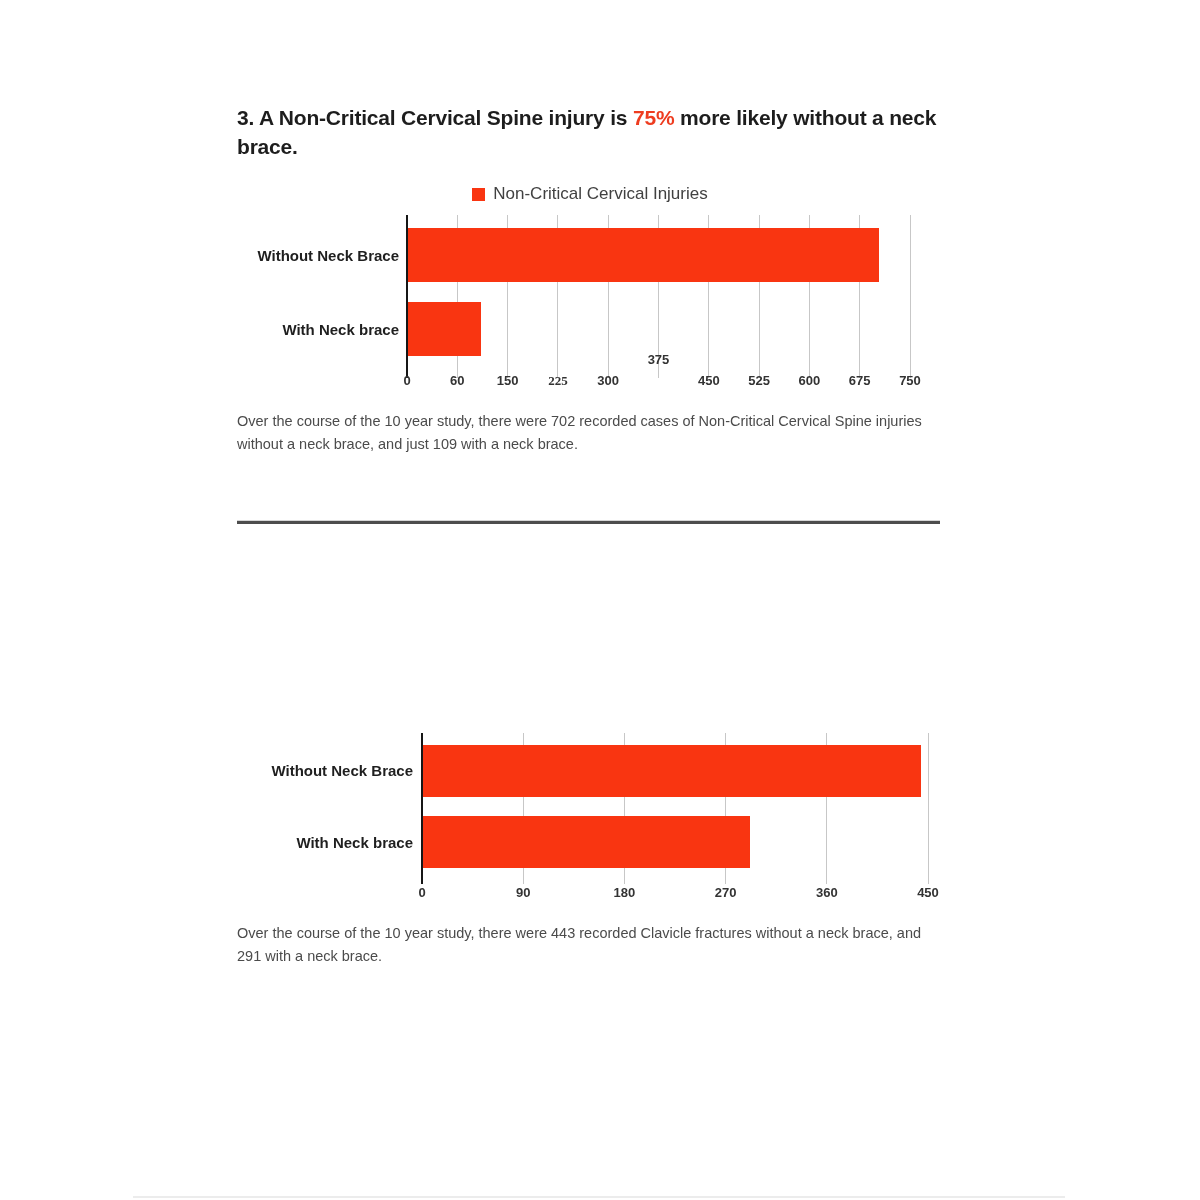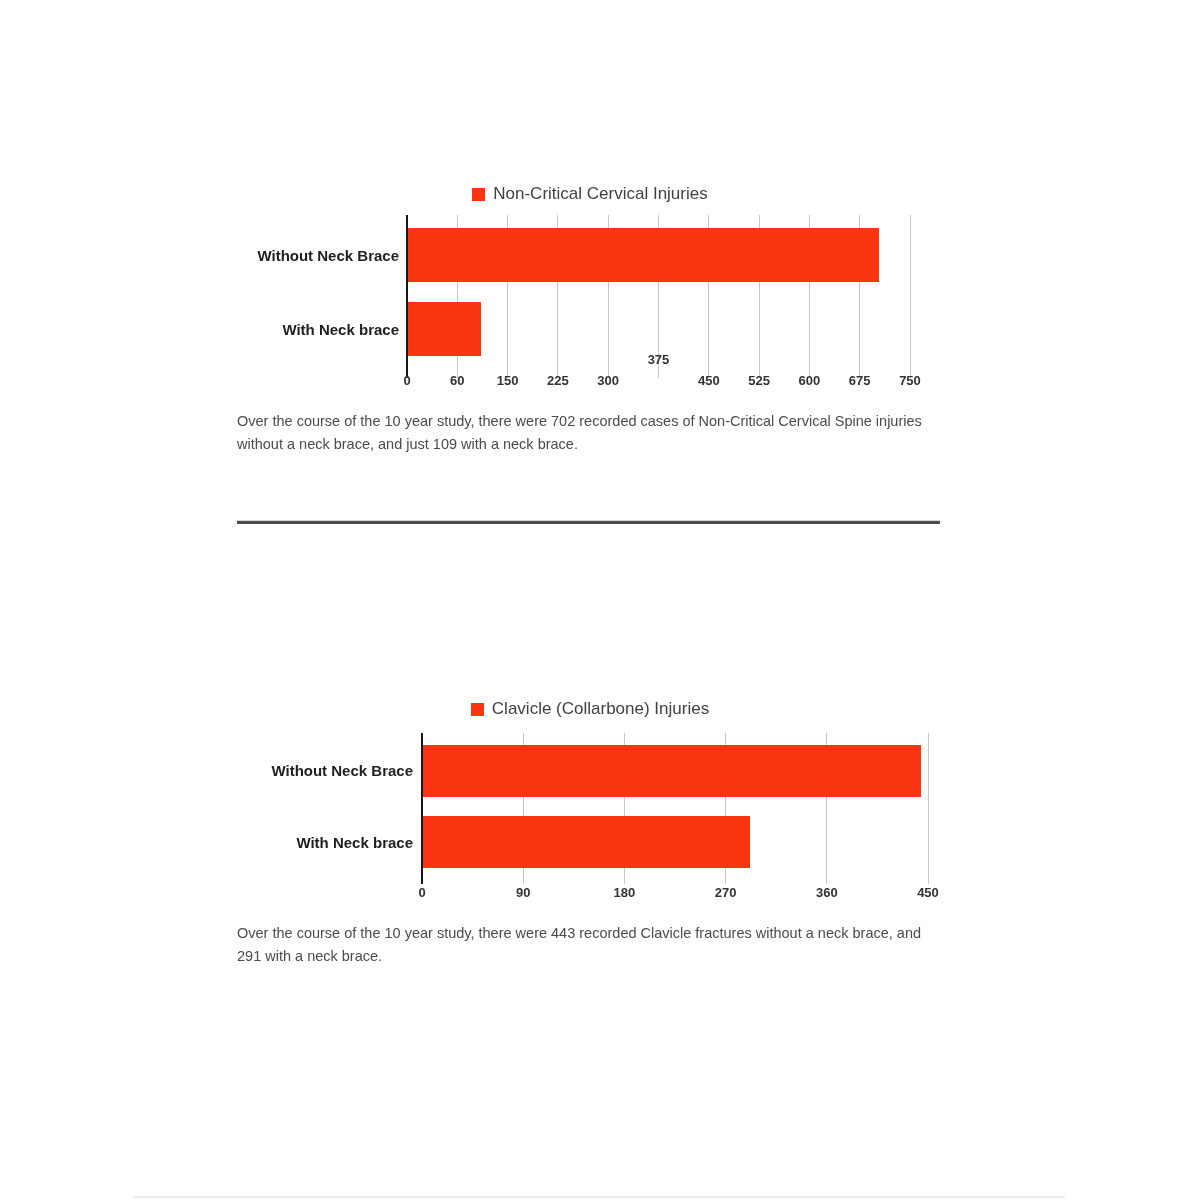--- a/index.html
+++ b/index.html
@@ -35,20 +35,21 @@
   .cat-label{position:absolute;left:237px;text-align:right;font-size:15px;font-weight:bold;
              color:#1f1f1f;line-height:17px;}
   .tick-label{position:absolute;width:60px;text-align:center;font-size:13px;font-weight:bold;
               color:#333333;line-height:16px;}
 </style>
 </head>
 <body>
 
 <div class="page">
 
+  <h2 class="heading" id="heading-1"><span>3. A Non-Critical Cervical Spine injury is </span><span class="highlight">75%</span><span> more likely without a neck brace.</span></h2>
 
   <div class="legend" id="legend-1">
     <span class="legend-swatch"></span>
     <span class="legend-label">Non-Critical Cervical Injuries</span>
   </div>
 
   <div class="chart-layer">
       <div class="gridline" style="left: 456.8px; top: 215px; width: 1px; height: 163px;"></div>
       <div class="gridline" style="left: 507.1px; top: 215px; width: 1px; height: 163px;"></div>
       <div class="gridline" style="left: 557.4px; top: 215px; width: 1px; height: 163px;"></div>
@@ -60,39 +61,35 @@
       <div class="gridline" style="left: 859.2px; top: 215px; width: 1px; height: 163px;"></div>
       <div class="gridline" style="left: 909.5px; top: 215px; width: 1px; height: 163px;"></div>
       <div class="axis-line" style="left: 406px; top: 215px; width: 2px; height: 163px;"></div>
       <div class="bar" style="left: 408px; top: 228px; width: 470.808px; height: 54px; background: rgb(249, 53, 17);"></div>
       <div class="bar" style="left: 408px; top: 302px; width: 73.1027px; height: 54px; background: rgb(249, 53, 17);"></div>
       <div class="cat-label" style="top: 247px; width: 162px;">Without Neck Brace</div>
       <div class="cat-label" style="top: 321px; width: 162px;">With Neck brace</div>
       <div class="tick-label" style="left: 377px; top: 373px;">0</div>
       <div class="tick-label" style="left: 427.3px; top: 373px;">60</div>
       <div class="tick-label" style="left: 477.6px; top: 373px;">150</div>
-      <div class="tick-label" style="left: 527.9px; top: 373px;">225</div>
+      <div class="tick-label" style="left: 527.9px; top: 373px; font-family: Liberation Serif, serif;">225</div>
       <div class="tick-label" style="left: 578.2px; top: 373px;">300</div>
       <div class="tick-label" style="left: 628.5px; top: 352px;">375</div>
       <div class="tick-label" style="left: 678.8px; top: 373px;">450</div>
       <div class="tick-label" style="left: 729.1px; top: 373px;">525</div>
       <div class="tick-label" style="left: 779.4px; top: 373px;">600</div>
       <div class="tick-label" style="left: 829.7px; top: 373px;">675</div>
       <div class="tick-label" style="left: 880px; top: 373px;">750</div>
     </div>
 
   <p class="caption" id="caption-1">Over the course of the 10 year study, there were 702 recorded cases of Non-Critical Cervical Spine injuries without a neck brace, and just 109 with a neck brace.</p>
 
   <div class="divider"></div>
 
 
-  <div class="legend" id="legend-2">
-    <span class="legend-swatch"></span>
-    <span class="legend-label">Clavicle (Collarbone) Injuries</span>
-  </div>
 
   <div class="chart-layer">
       <div class="gridline" style="left: 522.7px; top: 733px; width: 1px; height: 151px;"></div>
       <div class="gridline" style="left: 623.9px; top: 733px; width: 1px; height: 151px;"></div>
       <div class="gridline" style="left: 725.1px; top: 733px; width: 1px; height: 151px;"></div>
       <div class="gridline" style="left: 826.3px; top: 733px; width: 1px; height: 151px;"></div>
       <div class="gridline" style="left: 927.5px; top: 733px; width: 1px; height: 151px;"></div>
       <div class="axis-line" style="left: 421px; top: 733px; width: 2px; height: 151px;"></div>
       <div class="bar" style="left: 423px; top: 745px; width: 498.129px; height: 52px; background: rgb(249, 53, 17);"></div>
       <div class="bar" style="left: 423px; top: 816px; width: 327.213px; height: 52px; background: rgb(249, 53, 17);"></div>

